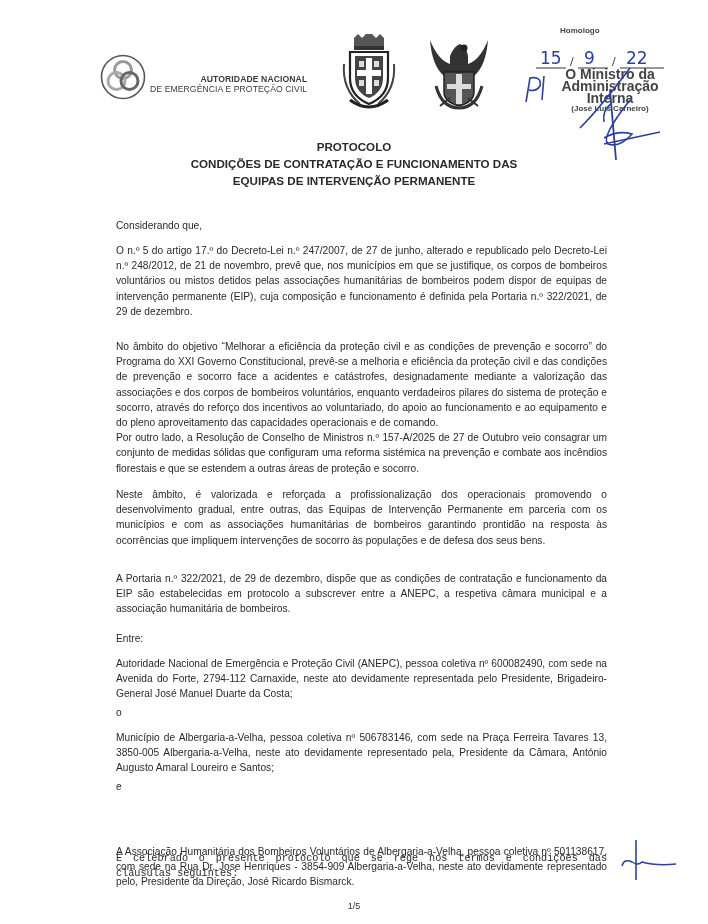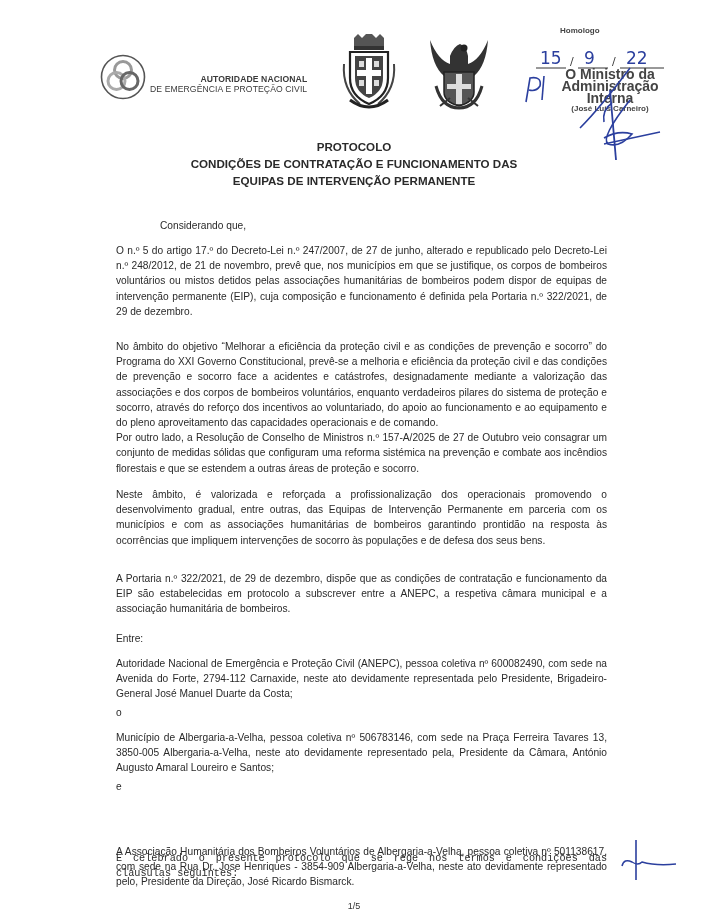--- a/index.html
+++ b/index.html
@@ -22,21 +22,21 @@
 
   
   .title { position: absolute; left: 0; width: 708px; text-align: center; font-weight: bold; font-size: 11.6px; color: #2a2a2a; }
   .t1 { top: 140px; }
   .t2 { top: 157px; }
   .t3 { top: 174px; }
 
   
   .body-text { position: absolute; left: 116px; width: 491px; font-size: 10.2px; line-height: 15.2px; color: #2a2a2a; text-align: justify; }
   .body-text p { margin: 0; }
-  .p-consid { top: 218px; margin-left: 44px; }
+  .p-consid { top: 218px; }
   .p1 { top: 243px; }
   .p2 { top: 339px; }
   .p3 { top: 487px; }
   .p4 { top: 571px; }
   .p-entre { top: 631px; }
   .p-anepc { top: 656px; }
   .p-o { top: 705px; }
   .p-mun { top: 730px; }
   .p-e { top: 779px; }
   .p-assoc { top: 803px; margin-top: 41px; }

